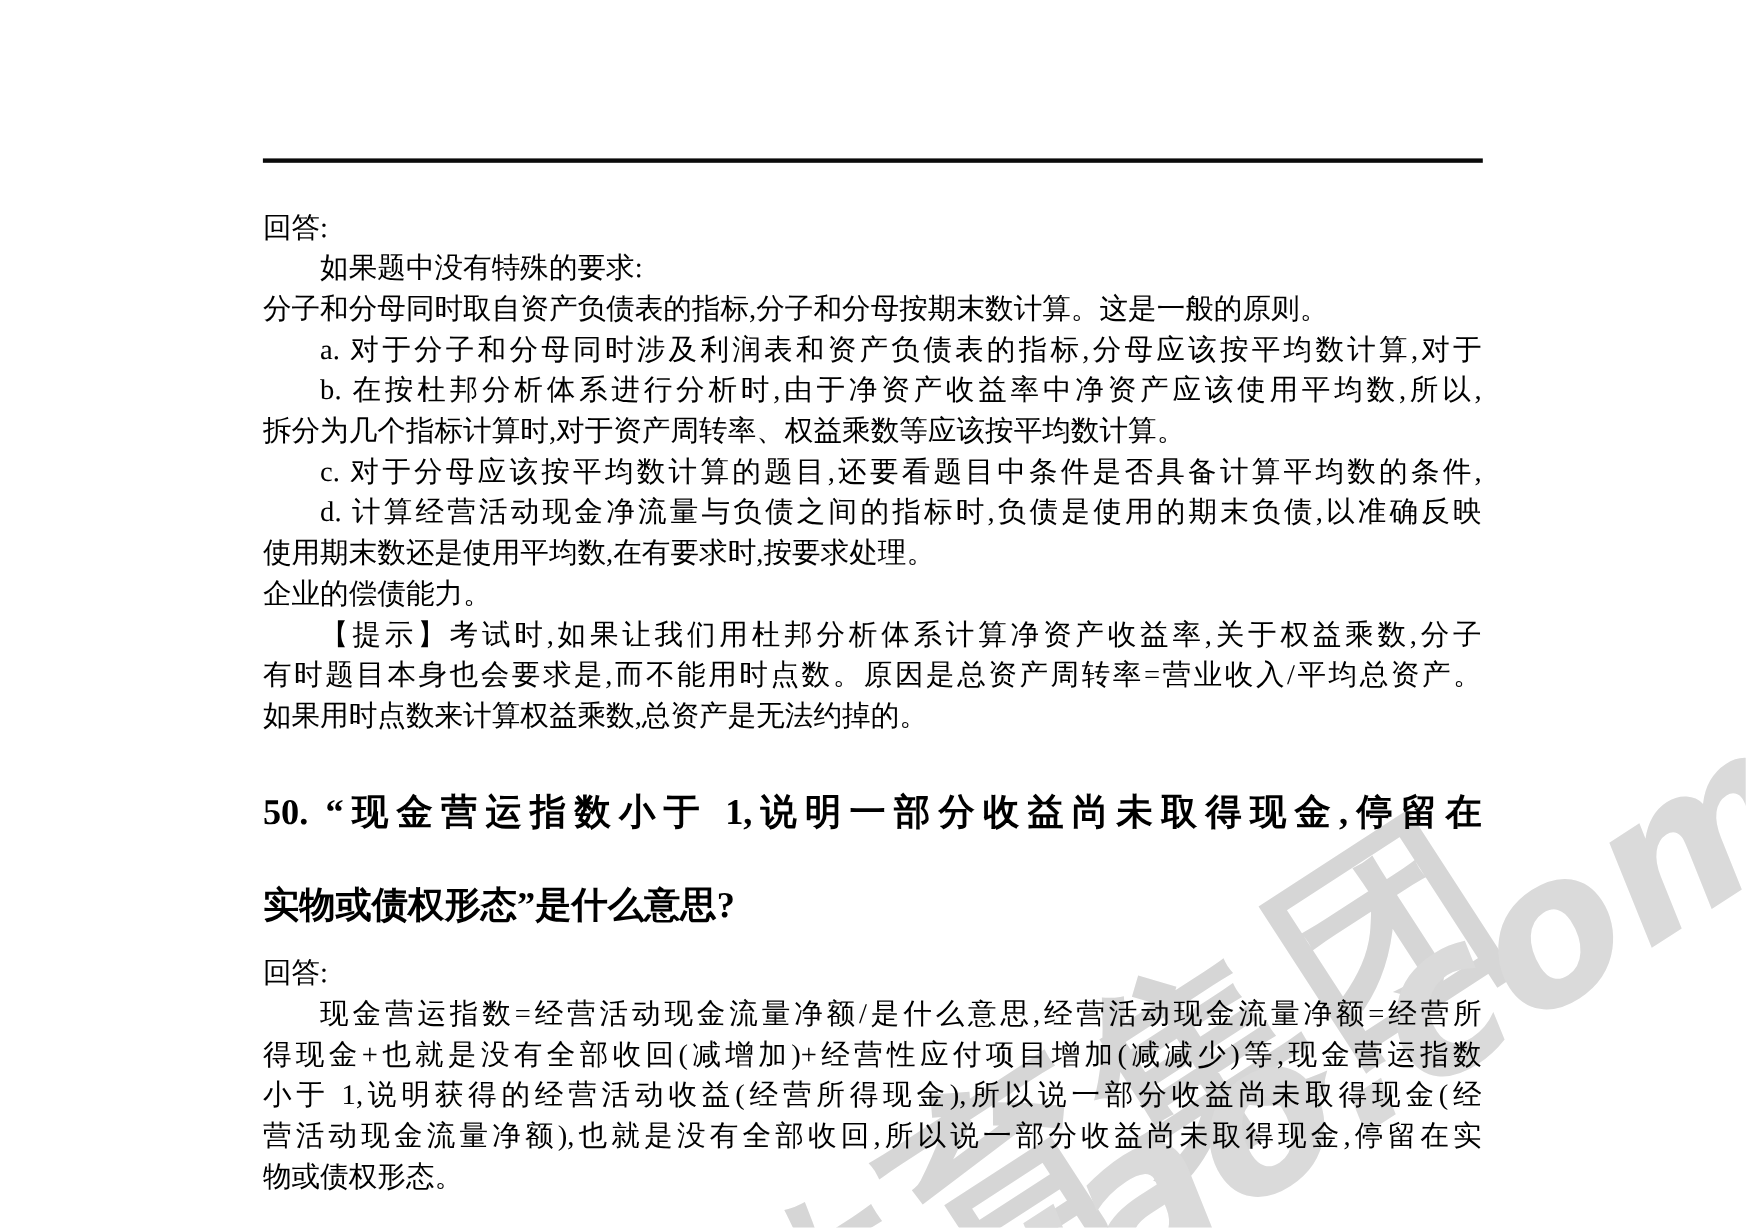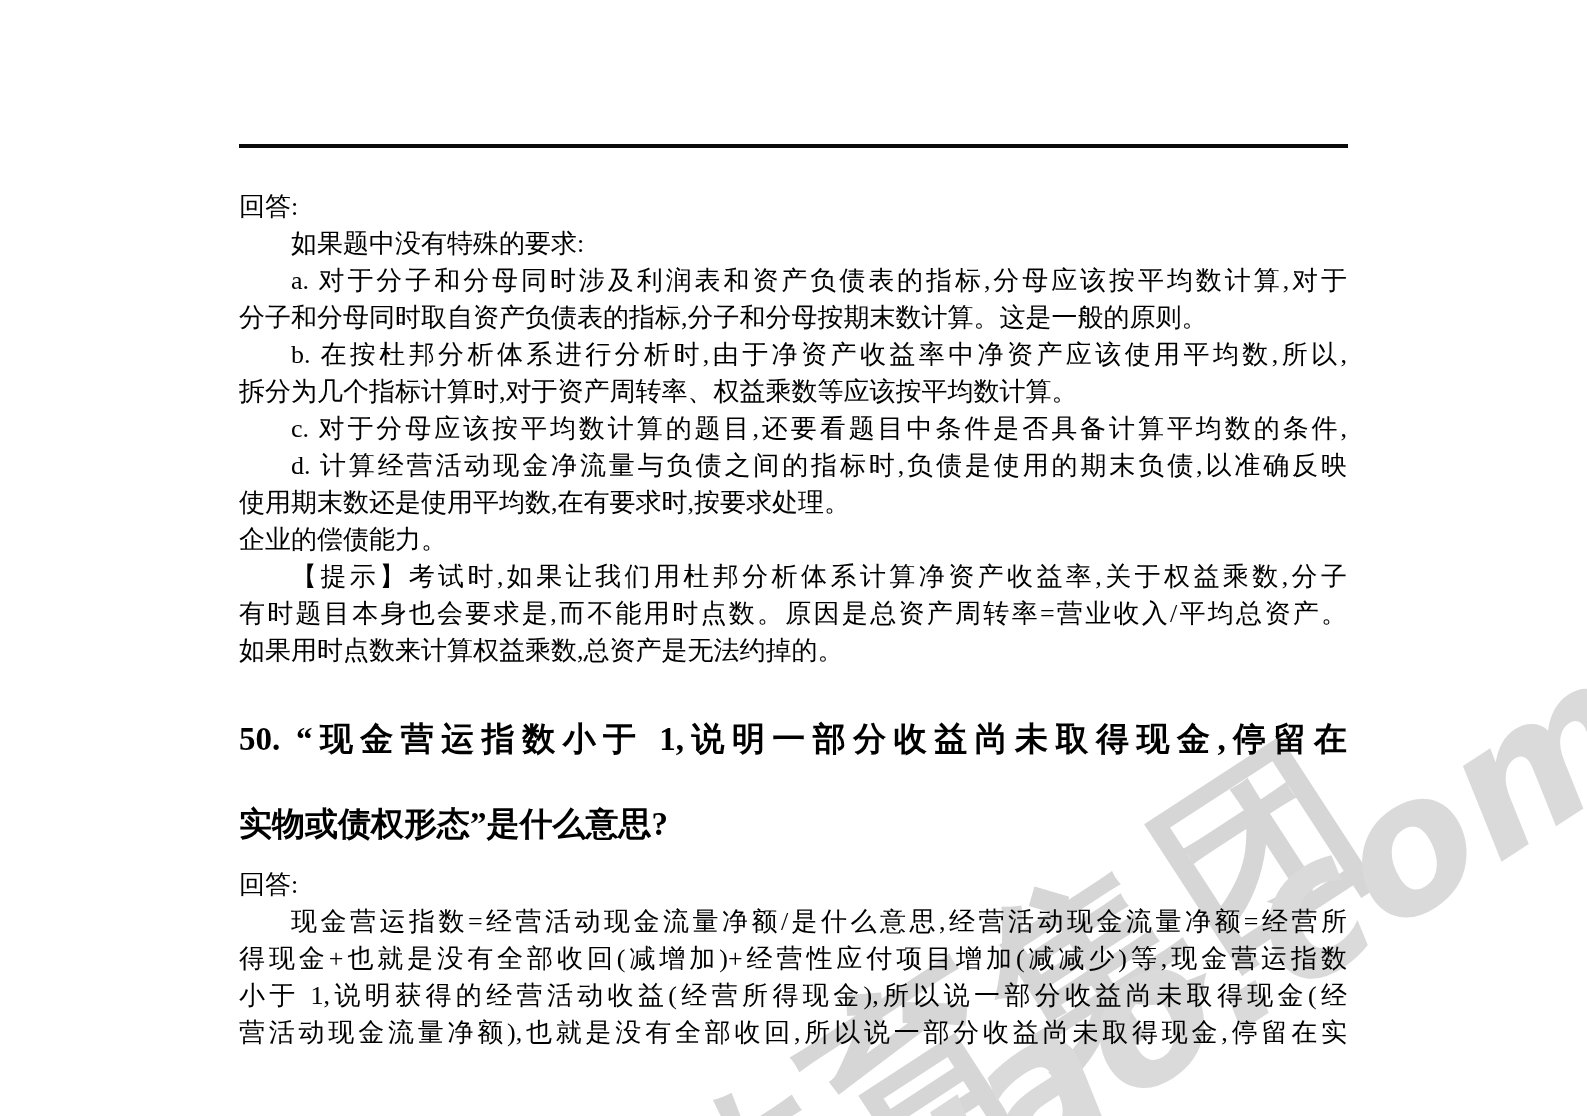--- a/index.html
+++ b/index.html
@@ -53,22 +53,22 @@
 <div>
   <div class="wm wm-cn">东奥教育集团</div>
   <div class="wm wm-en">dongao.com</div>
 </div>
 
 <div class="rule"></div>
 
 <div class="col body-block answer1">
   <div class="ln">回答:</div>
   <div class="ln ind">如果题中没有特殊的要求:</div>
+  <div class="ln">分子和分母同时取自资产负债表的指标,分子和分母按期末数计算。这是一般的原则。</div>
   <div class="ln ind fill">a. 对于分子和分母同时涉及利润表和资产负债表的指标,分母应该按平均数计算,对于</div>
-  <div class="ln">分子和分母同时取自资产负债表的指标,分子和分母按期末数计算。这是一般的原则。</div>
   <div class="ln ind fill">b. 在按杜邦分析体系进行分析时,由于净资产收益率中净资产应该使用平均数,所以,</div>
   <div class="ln">拆分为几个指标计算时,对于资产周转率、权益乘数等应该按平均数计算。</div>
   <div class="ln ind fill">c. 对于分母应该按平均数计算的题目,还要看题目中条件是否具备计算平均数的条件,</div>
   <div class="ln ind fill">d. 计算经营活动现金净流量与负债之间的指标时,负债是使用的期末负债,以准确反映</div>
   <div class="ln">使用期末数还是使用平均数,在有要求时,按要求处理。</div>
   <div class="ln">企业的偿债能力。</div>
   <div class="ln ind fill">【提示】考试时,如果让我们用杜邦分析体系计算净资产收益率,关于权益乘数,分子</div>
   <div class="ln fill">有时题目本身也会要求是,而不能用时点数。原因是总资产周转率=营业收入/平均总资产。</div>
   <div class="ln">如果用时点数来计算权益乘数,总资产是无法约掉的。</div>
 </div>
@@ -77,13 +77,14 @@
   <div class="ln fill">50. “现金营运指数小于 1,说明一部分收益尚未取得现金,停留在</div>
   <div class="ln">实物或债权形态”是什么意思?</div>
 </div>
 
 <div class="col body-block answer2">
   <div class="ln">回答:</div>
   <div class="ln ind fill">现金营运指数=经营活动现金流量净额/是什么意思,经营活动现金流量净额=经营所</div>
   <div class="ln fill">得现金+也就是没有全部收回(减增加)+经营性应付项目增加(减减少)等,现金营运指数</div>
   <div class="ln fill">小于 1,说明获得的经营活动收益(经营所得现金),所以说一部分收益尚未取得现金(经</div>
   <div class="ln fill">营活动现金流量净额),也就是没有全部收回,所以说一部分收益尚未取得现金,停留在实</div>
+  <div class="ln">物或债权形态。</div>
 </div>
 
 </body></html>

